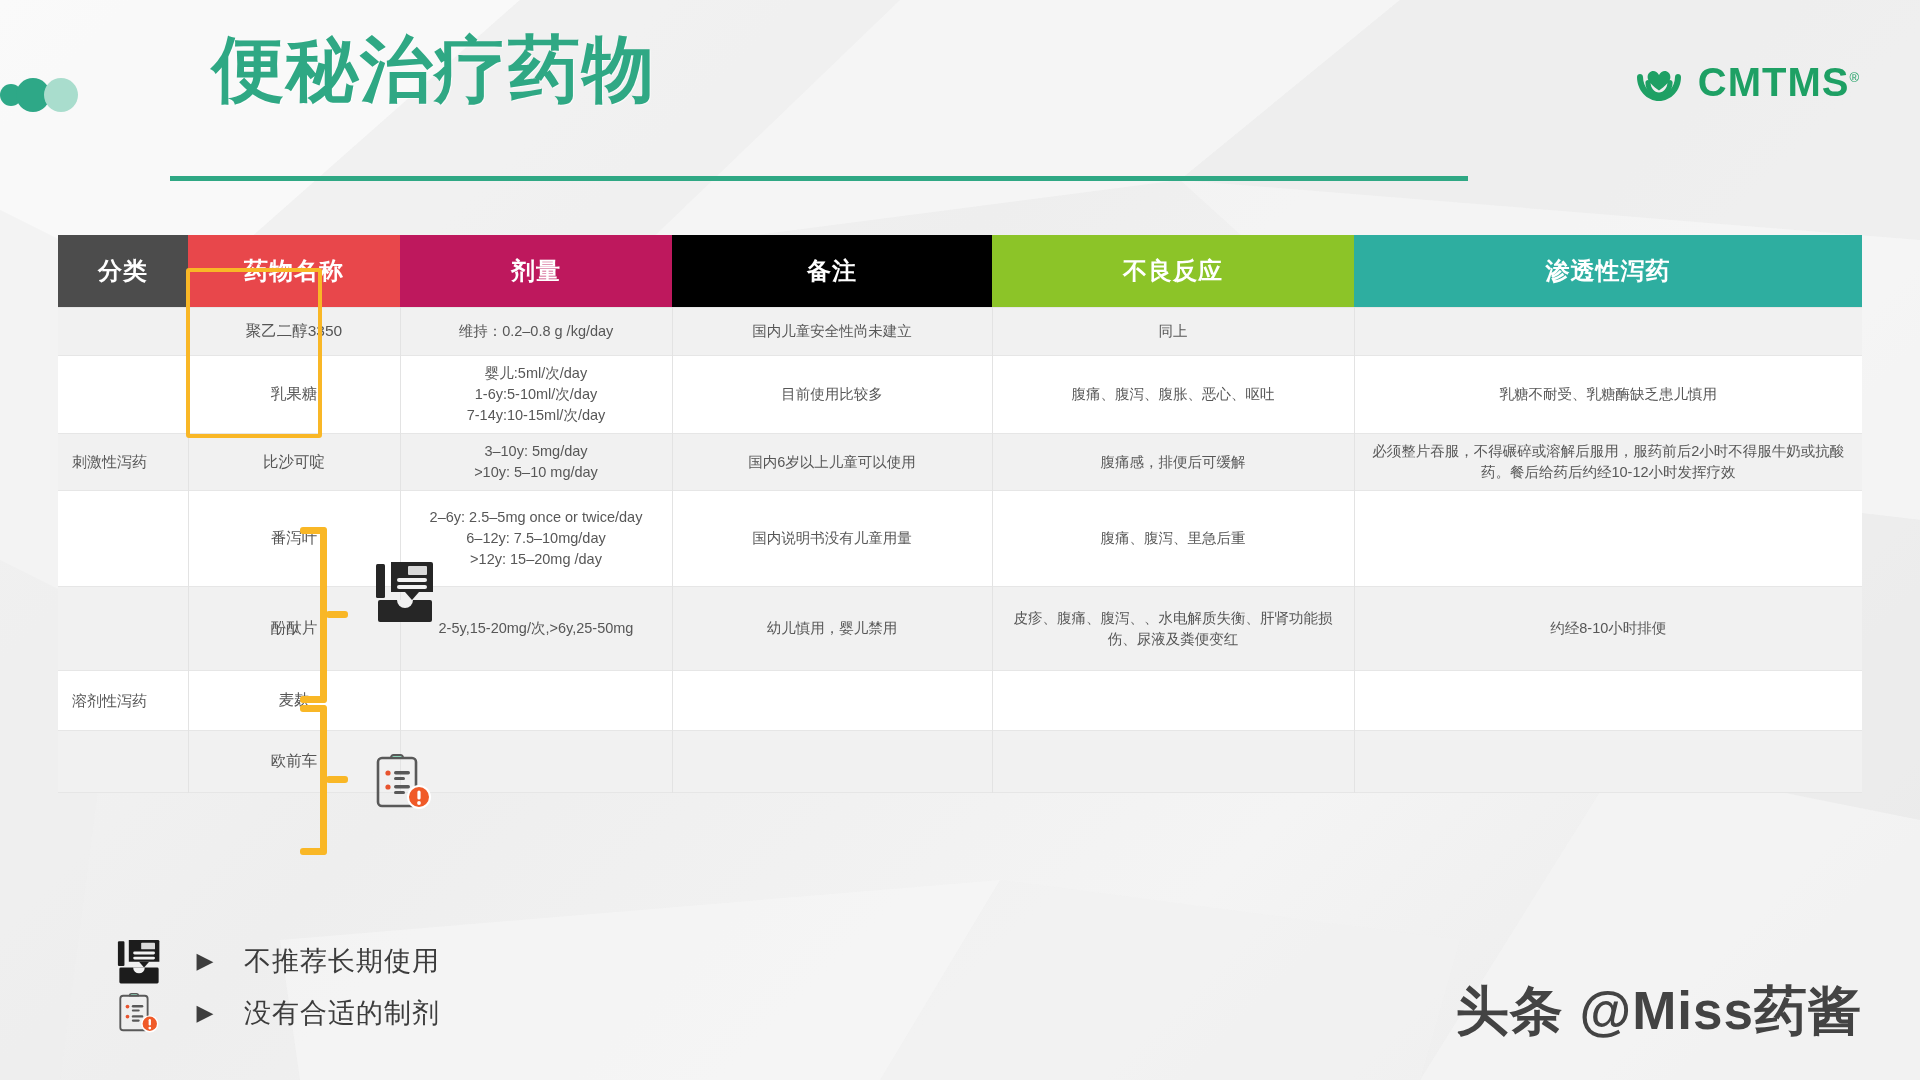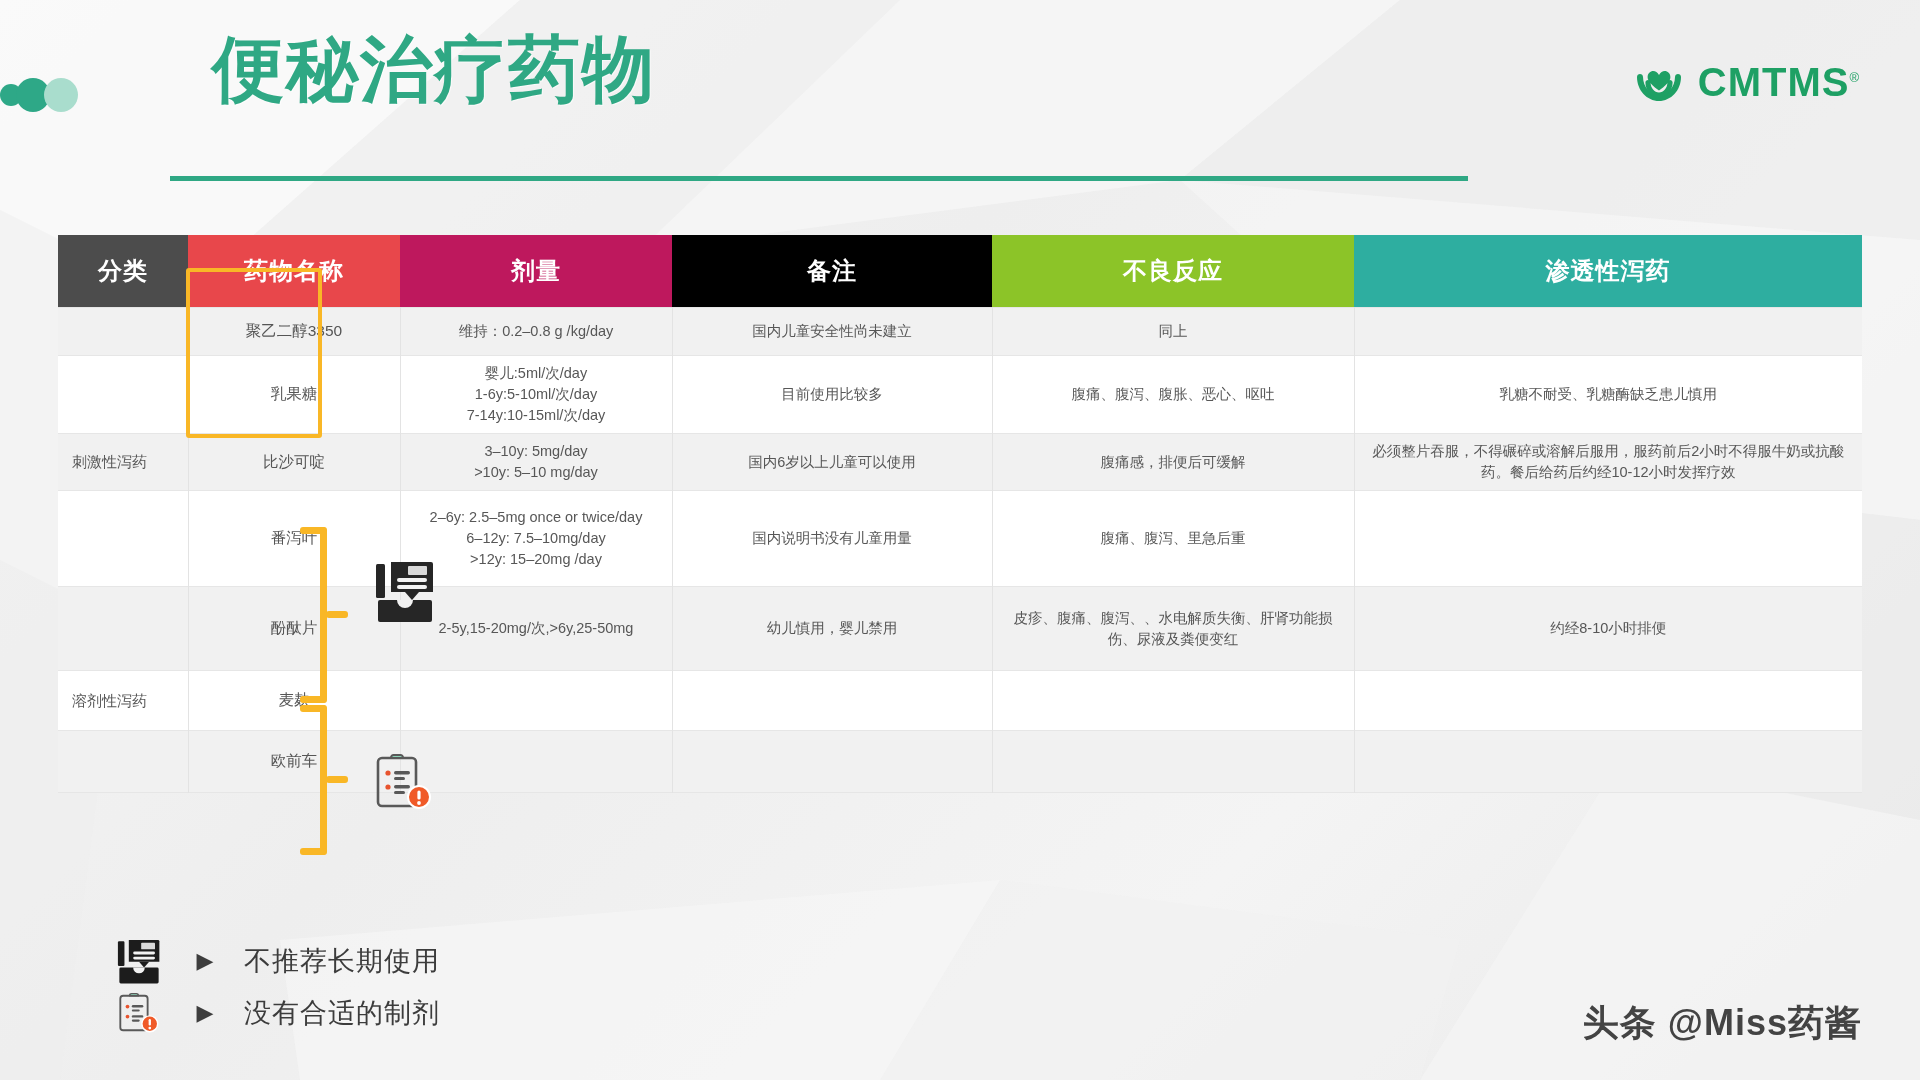--- a/index.html
+++ b/index.html
@@ -67,21 +67,21 @@
   .tblicon{position:absolute;pointer-events:none;}
 
   
   .legend{position:absolute;left:112px;top:935px;}
   .lgrow{display:flex;align-items:center;height:52px;gap:18px;}
   .lgrow .ic{width:54px;display:flex;justify-content:center;}
   .lgrow .arw{font-size:22px;color:#3d3d3d;width:42px;text-align:center;}
   .lgrow .txt{font-size:27px;color:#3c3c3c;letter-spacing:1px;}
 
   
-  .wmark{position:absolute;right:58px;bottom:32px;font-size:36px;font-weight:bold;
+  .wmark{position:absolute;right:58px;bottom:32px;font-size:53px;font-weight:bold;
          color:#2b2b2b;letter-spacing:1px;opacity:.88;white-space:nowrap;}
 </style>
 </head>
 <body>
 
 <div id="bg">
   <svg width="1920" height="1080" viewBox="0 0 1920 1080" preserveAspectRatio="none">
     <g fill="none">
       <polygon points="0,0 520,0 180,300 0,210" fill="#fafafa" opacity=".9"></polygon>
       <polygon points="520,0 900,0 640,250 180,300" fill="#f0f0f0" opacity=".8"></polygon>

